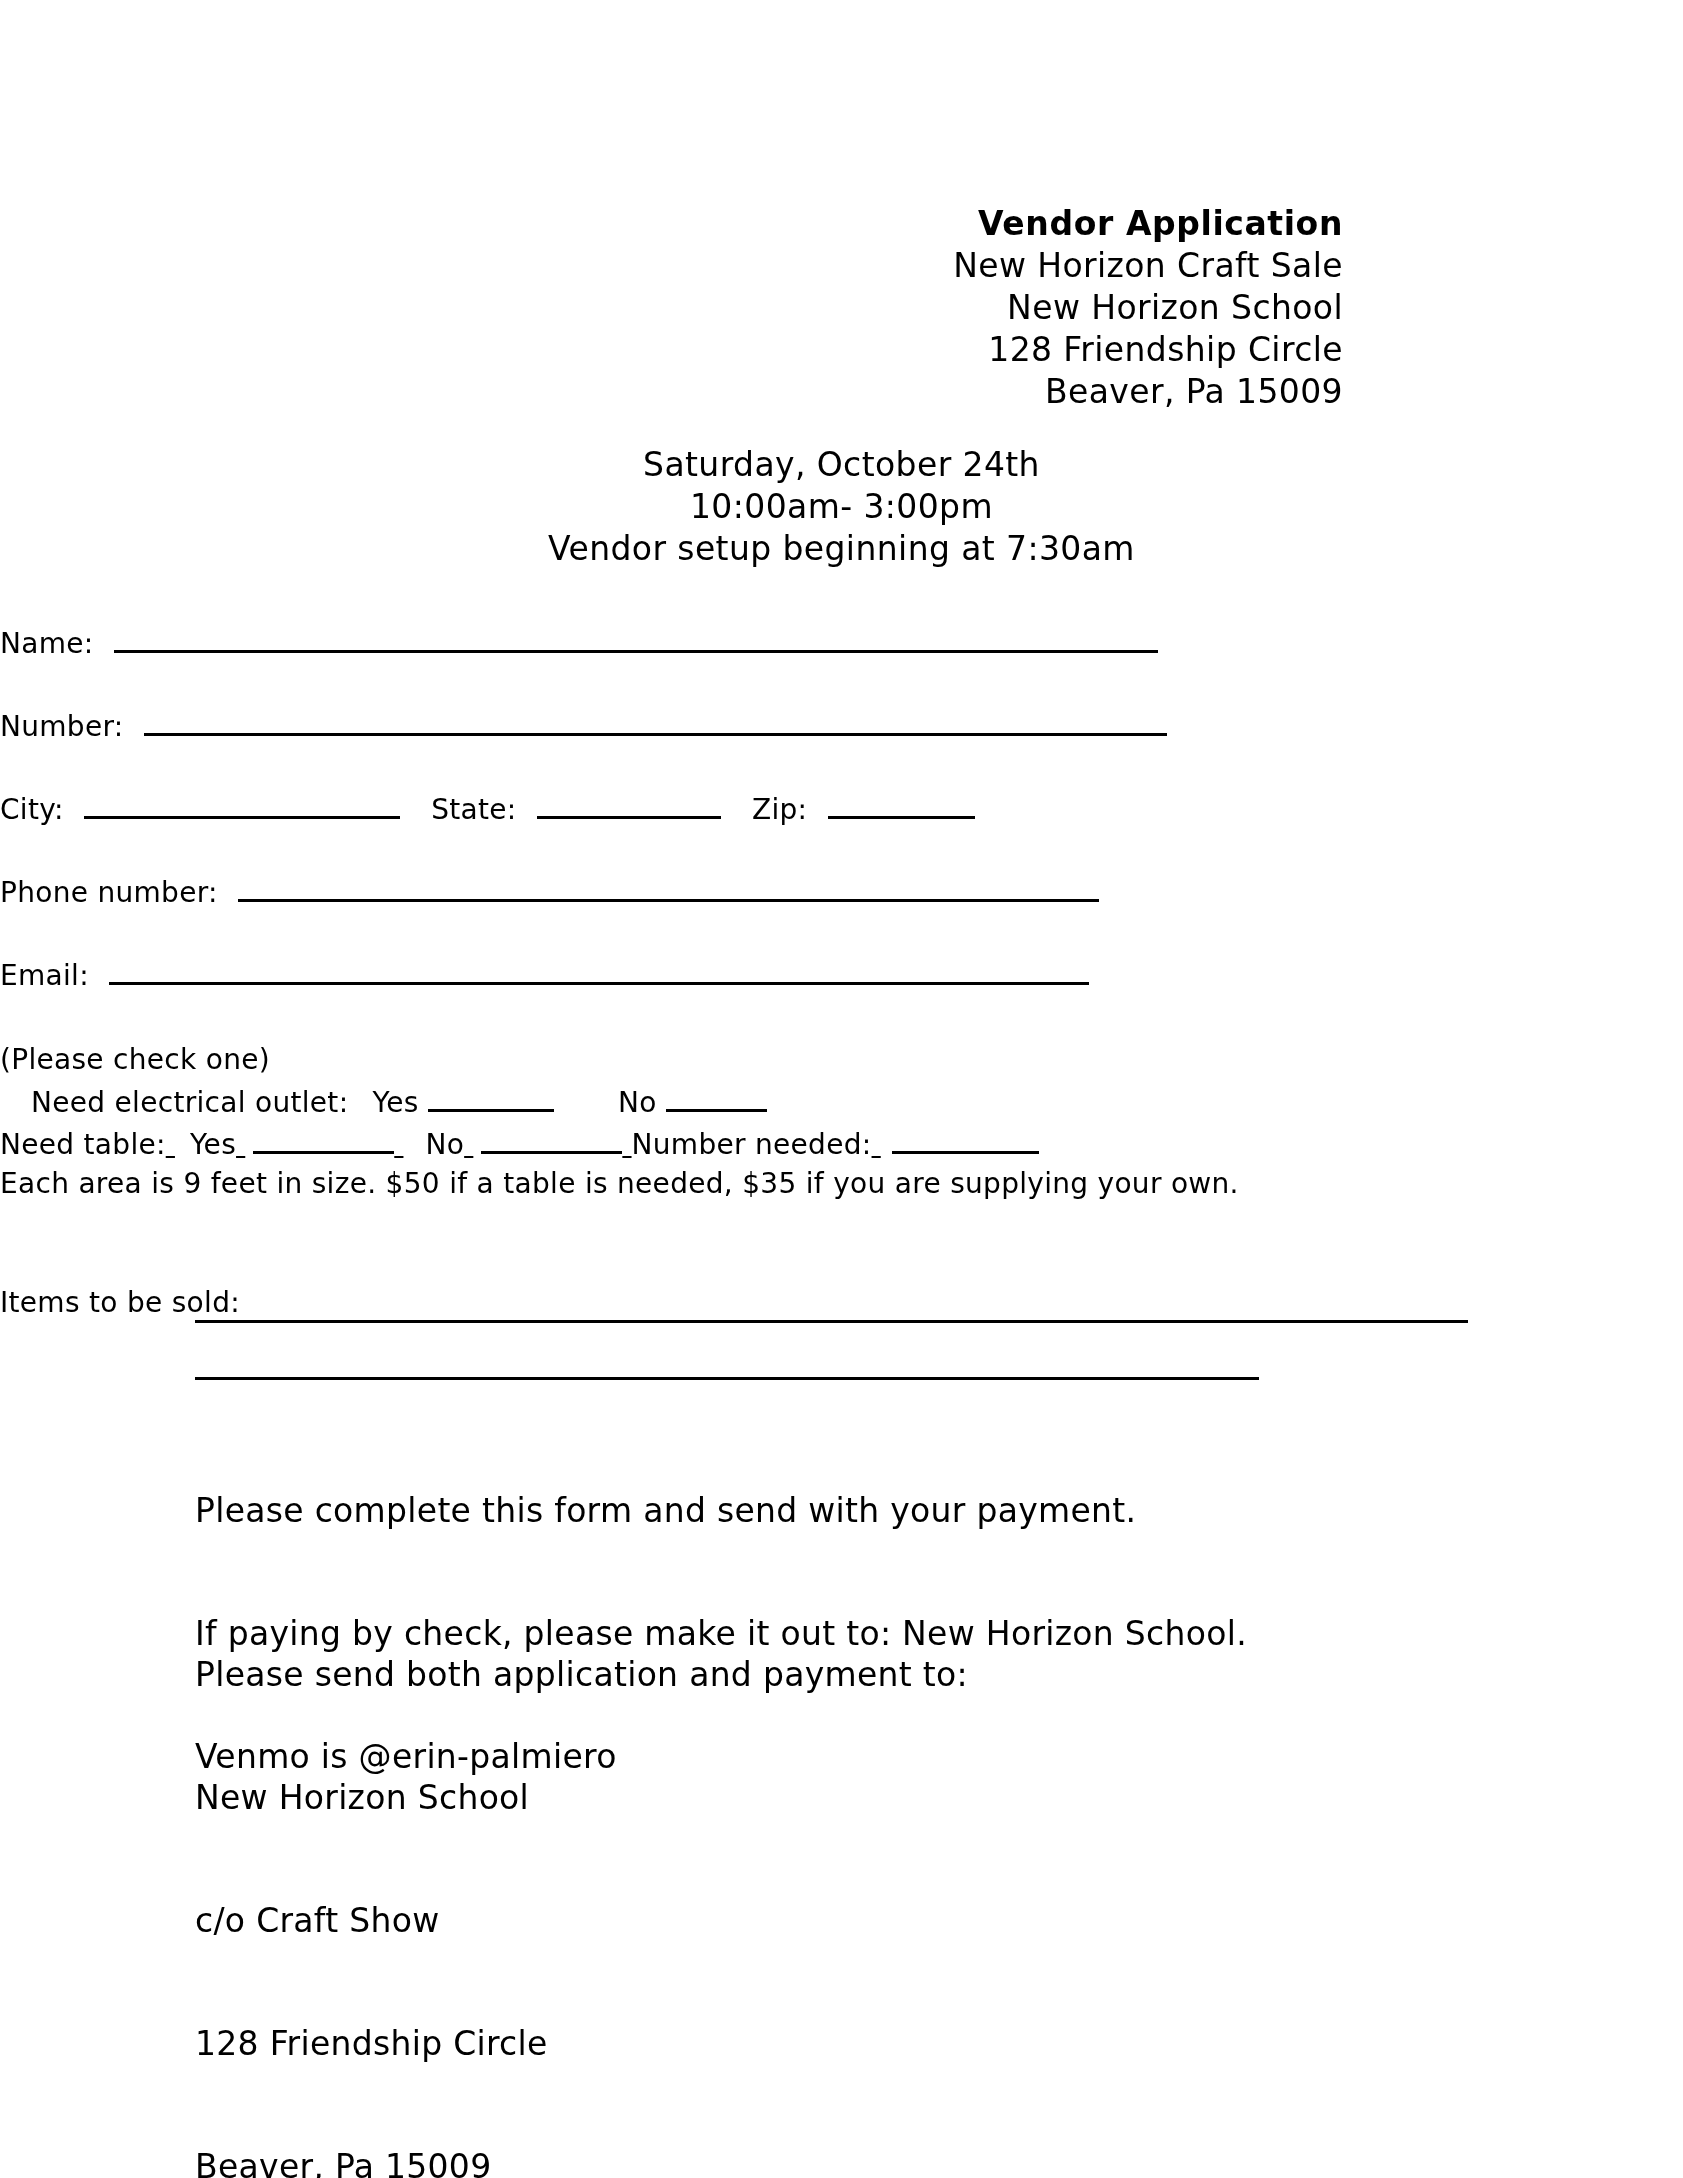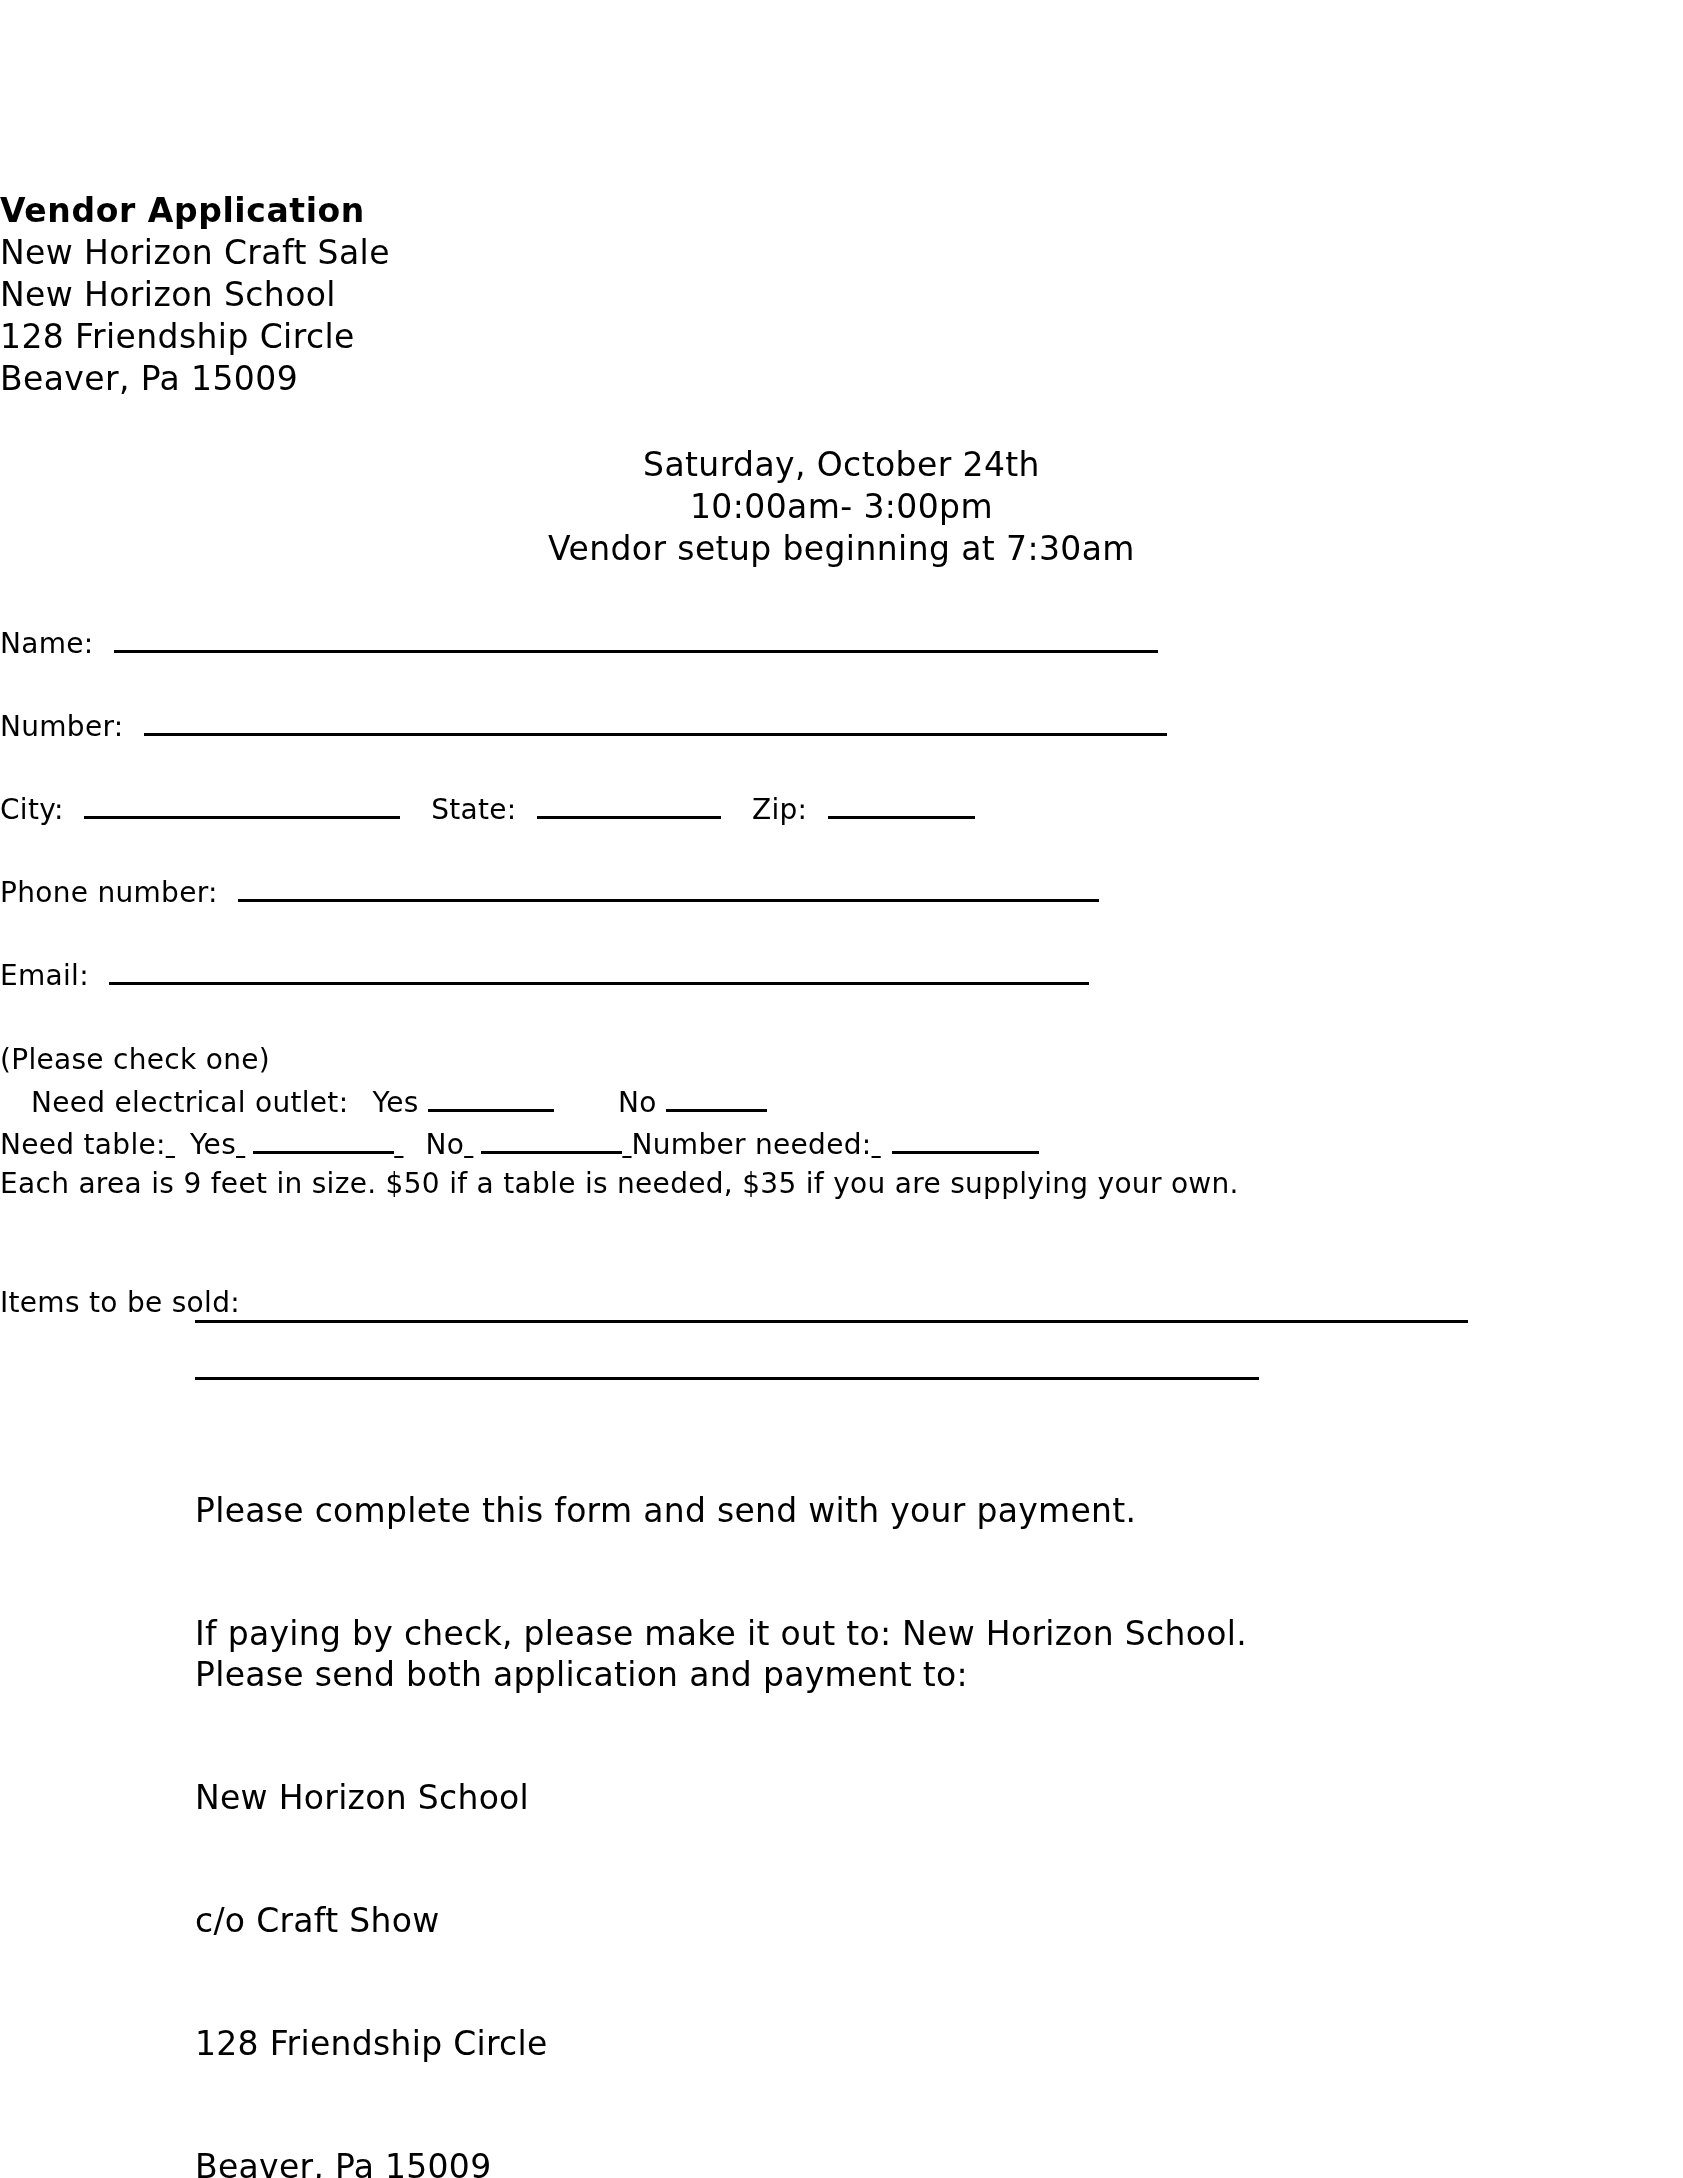--- a/index.html
+++ b/index.html
@@ -21,23 +21,23 @@
     left: 0; top: 0;
     width: 1683px;
     height: 2178px;
     background: #ffffff;
   }
 
   
   .header {
     position: absolute;
     left: 0;
-    top: 190px;
+    top: 203px;
     width: 1343px;
-    text-align: left;
+    text-align: right;
   }
   .header .ln {
     display: block;
     font-size: 33px;
     line-height: 42px;
     letter-spacing: 0.4px;
     white-space: pre;
   }
   .header .ln.title {
     font-weight: bold;
@@ -179,20 +179,21 @@
   <div class="frow" style="top:1249px;margin-top:36px;">
     <span class="lbl">Items to be sold:</span>
   </div>
 
   <div class="longrule" style="top:1320px; width:1273px;"></div>
   <div class="longrule" style="top:1377px; width:1064px;"></div>
 
   <div class="para" style="top:1408px;">
     <span class="ln">Please complete this form and send with your payment.</span>
     <span class="ln">If paying by check, please make it out to: New Horizon School.</span>
+    <span class="ln">Venmo is @erin-palmiero</span>
   </div>
 
   <div class="para" style="top:1572px;">
     <span class="ln">Please send both application and payment to:</span>
     <span class="ln">New Horizon School</span>
     <span class="ln">c/o Craft Show</span>
     <span class="ln">128 Friendship Circle</span>
     <span class="ln">Beaver, Pa 15009</span>
   </div>
 

